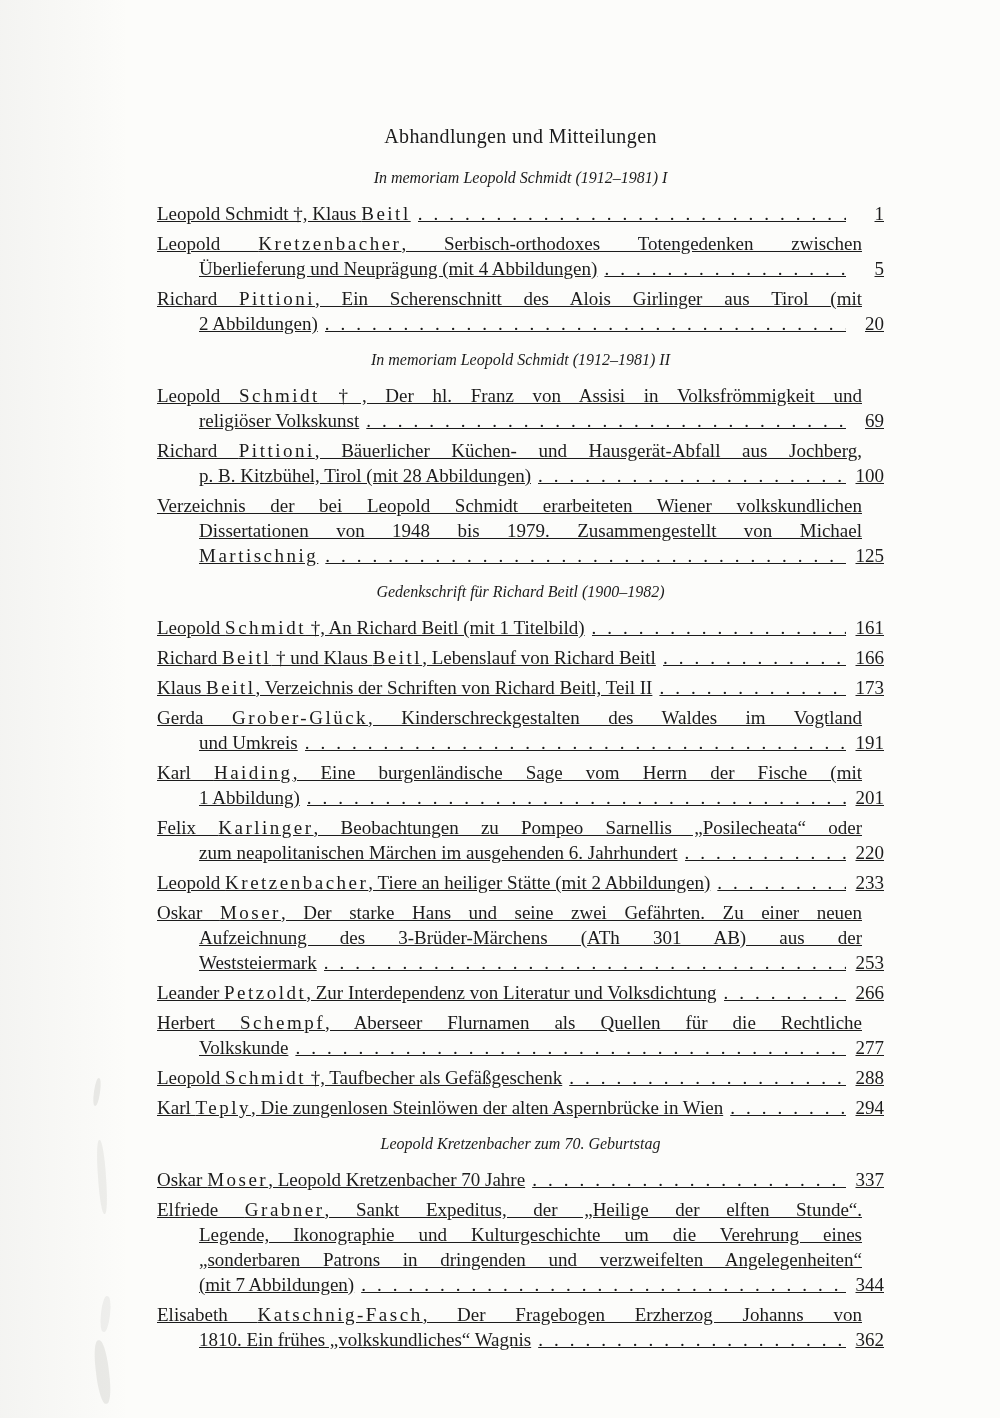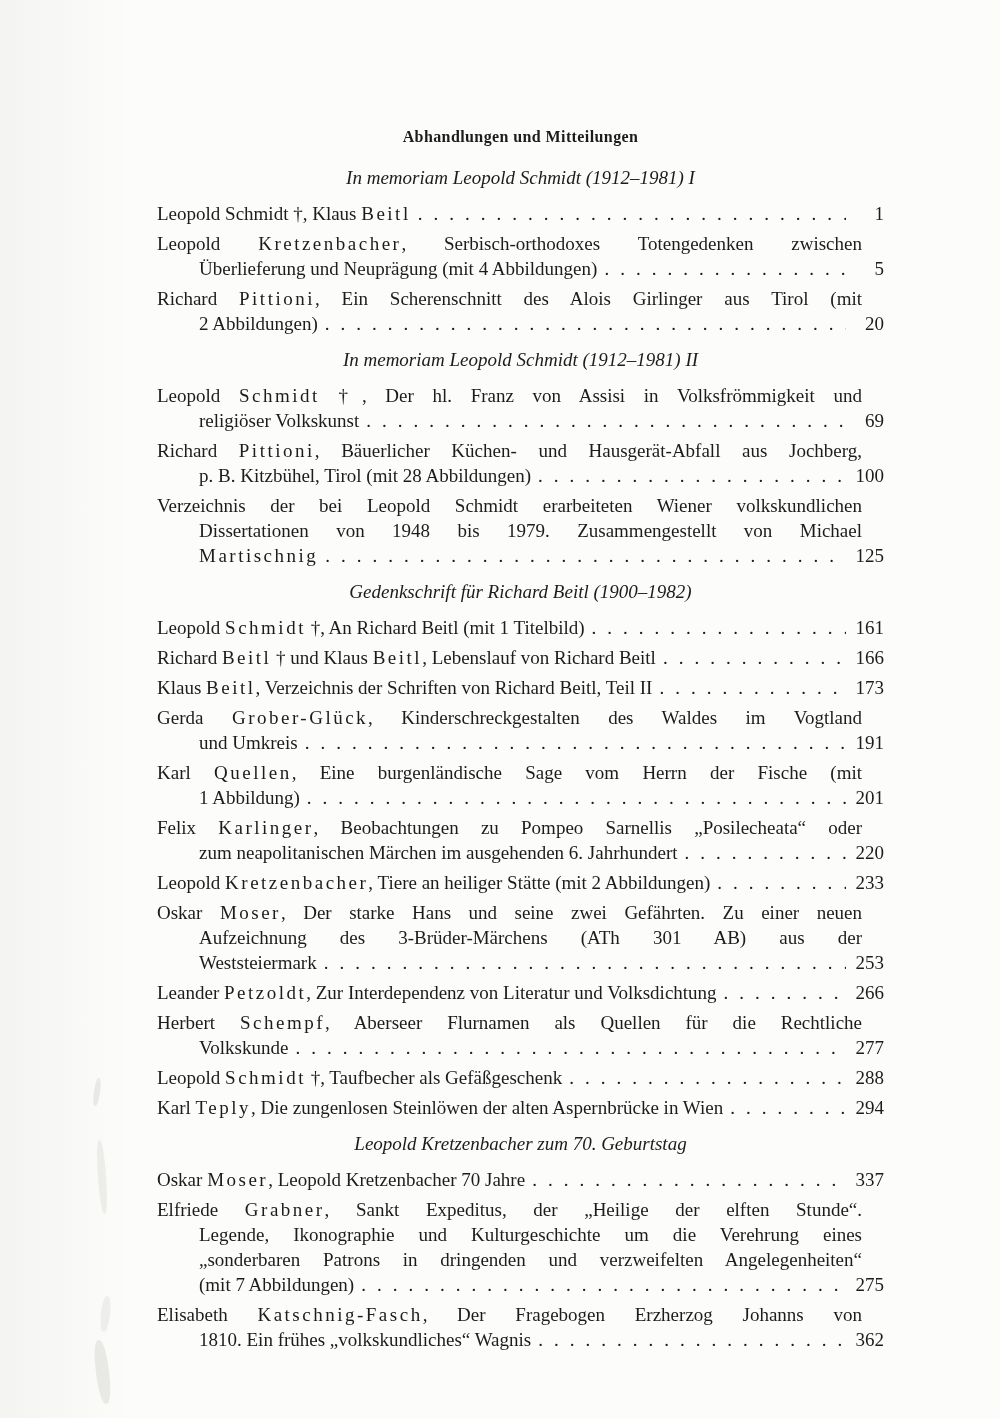--- a/index.html
+++ b/index.html
@@ -18,36 +18,36 @@
     font-size: 19px;
     line-height: 25px;
   }
 
   .page-inner {
     position: relative;
     padding: 124px 116px 0 157px;
   }
 
   .doc-title {
-    font-size: 16px;
-    font-weight: bold;
+    font-size: 20px;
+    font-weight: normal;
     text-align: center;
     letter-spacing: 0.4px;
     margin-bottom: 16px;
   }
 
   .section-heading {
-    font-size: 19px;
+    font-size: 16px;
     font-weight: normal;
     font-style: italic;
     text-align: center;
     margin: 11px 0 11px;
   }
 
-  .entry { margin-bottom: 5px; }
+  .entry { margin-bottom: 5px; text-decoration: underline; }
 
   .line.full {
     text-align: justify;
     text-align-last: justify;
     -moz-text-align-last: justify;
     margin-right: 22px;
   }
 
   .line.cont { padding-left: 42px; }
 
@@ -188,21 +188,21 @@
         </div>
         <div class="entry">
           <div class="line full"><span class="line-text">Gerda <span class="spaced">Grober-Glück</span>, Kinderschreckgestalten des Waldes im Vogtland</span></div>
           <div class="line cont last">
             <span class="line-text">und Umkreis</span>
             <span class="leader"></span>
             <span class="page-num">191</span>
           </div>
         </div>
         <div class="entry">
-          <div class="line full"><span class="line-text">Karl <span class="spaced">Quellen</span>, Eine burgenländische Sage vom Herrn der Fische (mit</span></div>
+          <div class="line full"><span class="line-text">Karl <span class="spaced">Haiding</span>, Eine burgenländische Sage vom Herrn der Fische (mit</span></div>
           <div class="line cont last">
             <span class="line-text">1 Abbildung)</span>
             <span class="leader"></span>
             <span class="page-num">201</span>
           </div>
         </div>
         <div class="entry">
           <div class="line full"><span class="line-text">Felix <span class="spaced">Karlinger</span>, Beobachtungen zu Pompeo Sarnellis „Posilecheata“ oder</span></div>
           <div class="line cont last">
             <span class="line-text">zum neapolitanischen Märchen im ausgehenden 6. Jahrhundert</span>
@@ -265,21 +265,21 @@
             <span class="page-num">337</span>
           </div>
         </div>
         <div class="entry">
           <div class="line full"><span class="line-text">Elfriede <span class="spaced">Grabner</span>, Sankt Expeditus, der „Heilige der elften Stunde“.</span></div>
           <div class="line cont full"><span class="line-text">Legende, Ikonographie und Kulturgeschichte um die Verehrung eines</span></div>
           <div class="line cont full"><span class="line-text">„sonderbaren Patrons in dringenden und verzweifelten Angelegenheiten“</span></div>
           <div class="line cont last">
             <span class="line-text">(mit 7 Abbildungen)</span>
             <span class="leader"></span>
-            <span class="page-num">275</span>
+            <span class="page-num">344</span>
           </div>
         </div>
         <div class="entry">
           <div class="line full"><span class="line-text">Elisabeth <span class="spaced">Katschnig-Fasch</span>, Der Fragebogen Erzherzog Johanns von</span></div>
           <div class="line cont last">
             <span class="line-text">1810. Ein frühes „volkskundliches“ Wagnis</span>
             <span class="leader"></span>
             <span class="page-num">362</span>
           </div>
         </div>

